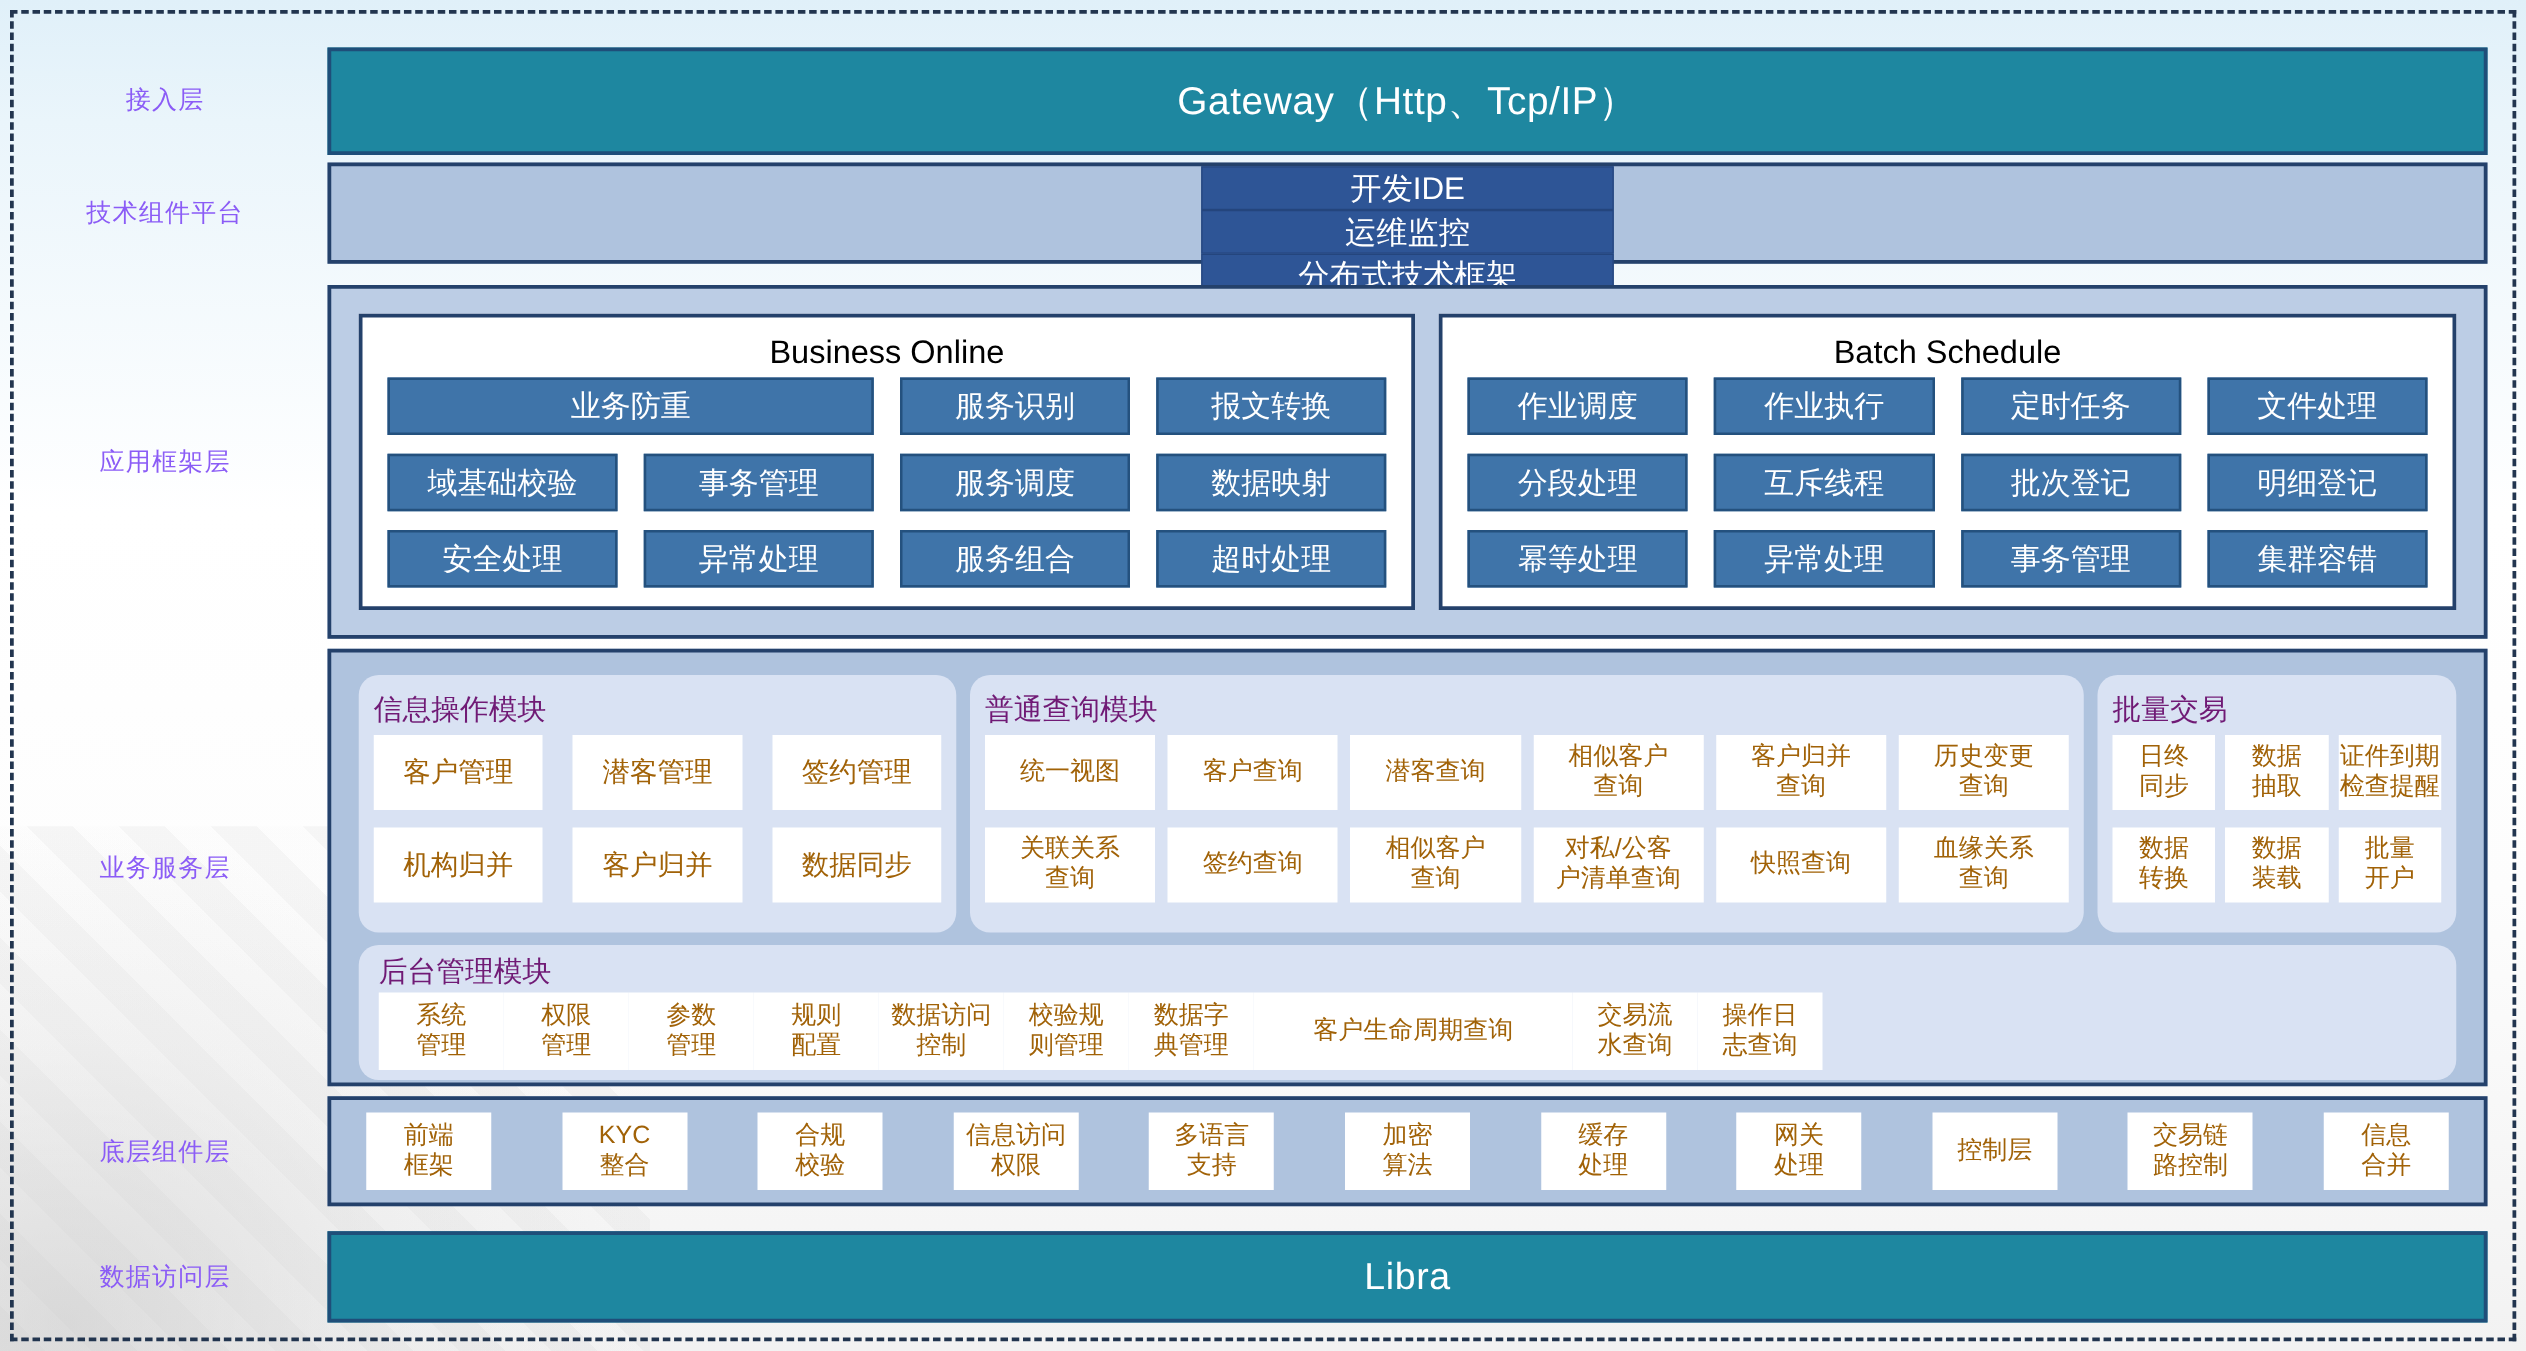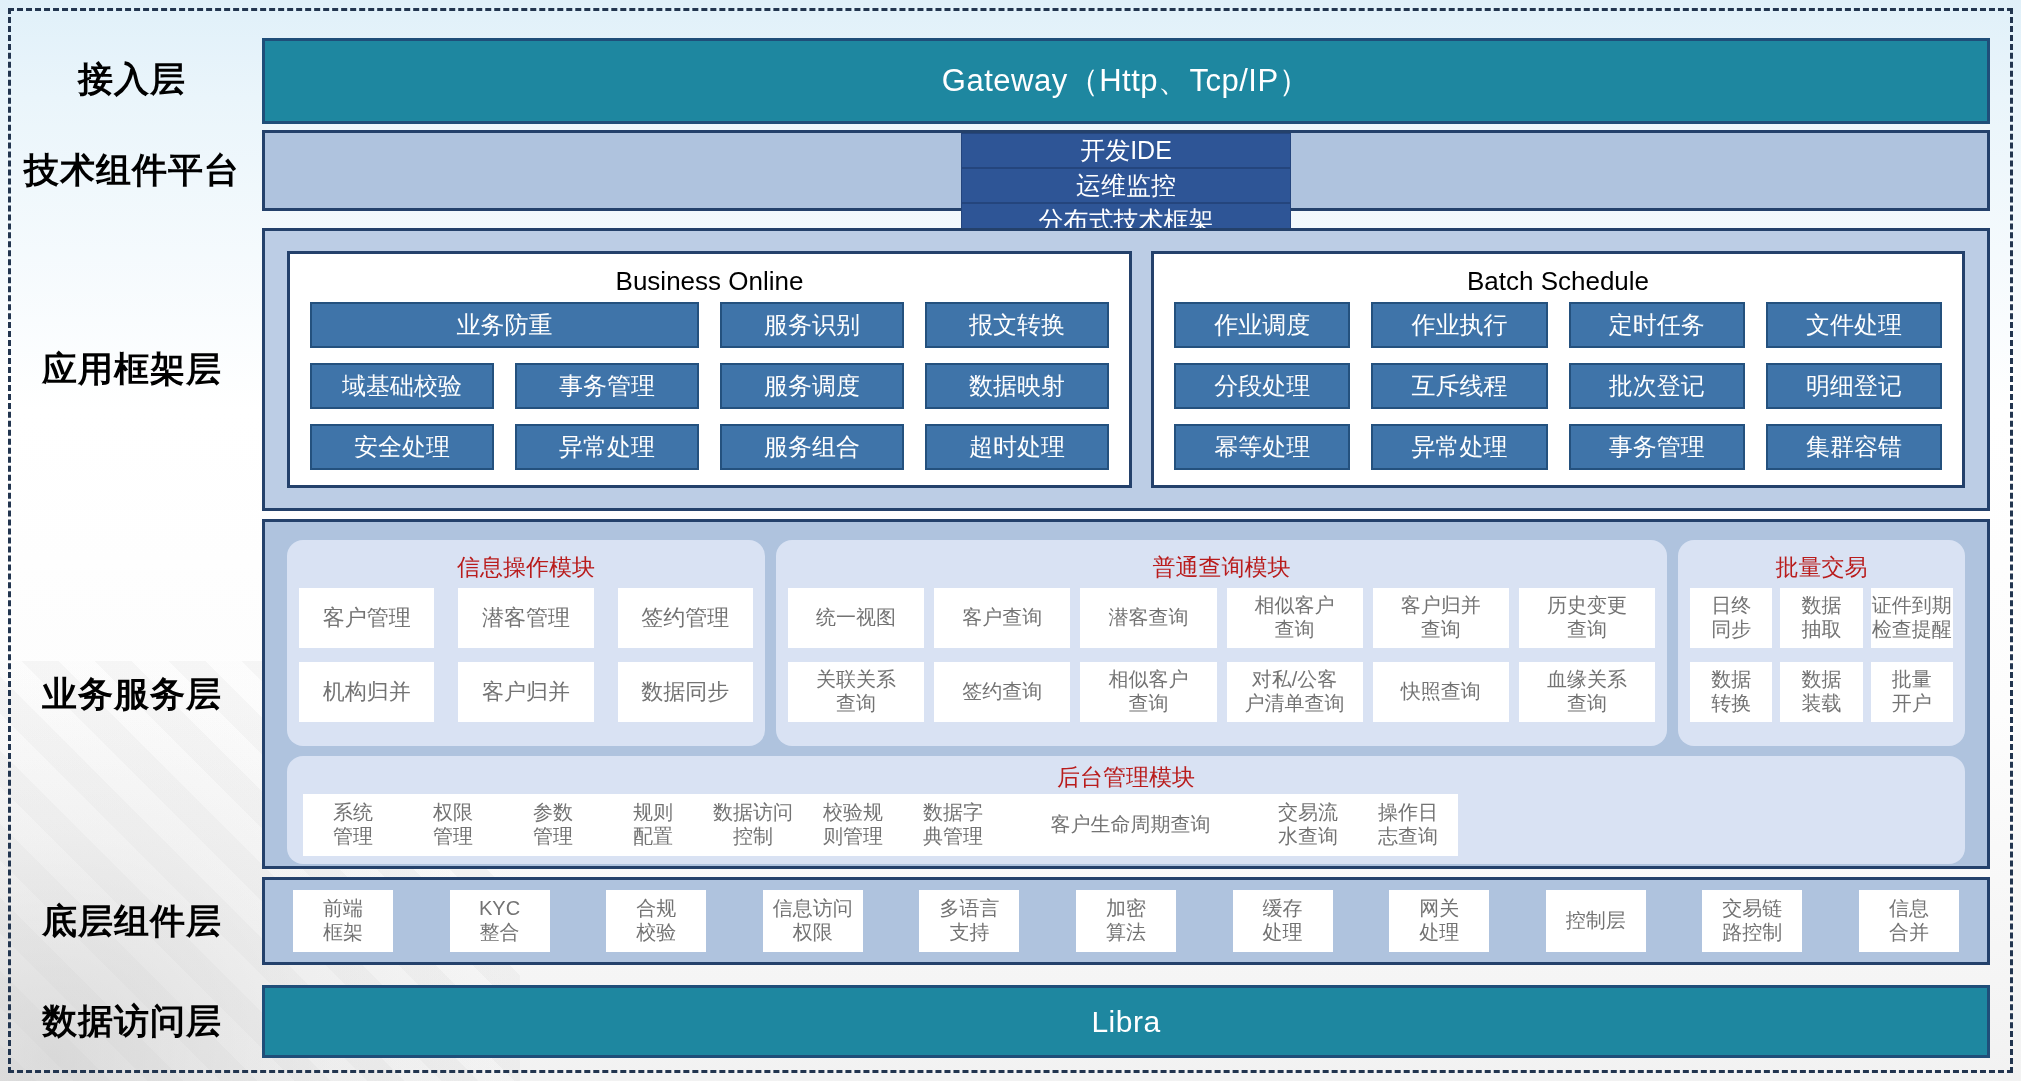--- a/index.html
+++ b/index.html
@@ -14,21 +14,21 @@
       radial-gradient(ellipse at 10% 95%,rgba(200,200,200,.55) 0%,rgba(220,220,220,.25) 40%,rgba(255,255,255,0) 70%),
       repeating-linear-gradient(45deg,rgba(210,210,210,.18) 0 26px,rgba(245,245,245,.18) 26px 52px);
     pointer-events:none;
   }
   .frame{
     position:absolute;left:8px;top:8px;right:8px;bottom:8px;
     border:3px dashed #22354f;pointer-events:none;
   }
   .layer-label{
     position:absolute;left:8px;width:248px;display:flex;align-items:center;justify-content:center;
-    font-size:35px;color:#000000;letter-spacing:1px;font-weight:bold;
+    font-size:20px;color:#8b5cf6;letter-spacing:1px;
   }
   .row{position:absolute;left:262px;width:1728px;box-sizing:border-box;}
   .teal-bar{
     background:#1e87a0;border:3px solid #1f4e79;
     display:flex;align-items:center;justify-content:center;
     color:#ffffff;font-size:31px;letter-spacing:.5px;
   }
   .container{
     background:#afc3de;border:3px solid #24416b;
   }
@@ -58,29 +58,29 @@
     height:46px;background:#3f74a9;border:2px solid #24517e;box-sizing:border-box;
     color:#fff;font-size:24px;display:flex;align-items:center;justify-content:center;
   }
   .span2{grid-column:span 2;}
   #row-biz{padding:18px 22px;}
   .biz-top{display:flex;gap:11px;height:206px;}
   .panel{
     background:#d9e2f3;border-radius:16px;box-sizing:border-box;
     padding:10px 12px 14px;display:flex;flex-direction:column;
   }
-  .panel-title{text-align:center;font-size:23px;color:#b91c1c;height:38px;line-height:34px;}
+  .panel-title{font-size:23px;color:#701a75;height:38px;line-height:34px;}
   .p-info{flex:0 0 478px;}
   .p-query{flex:1;}
   .p-batch{flex:0 0 287px;}
   .grid3{display:grid;grid-template-columns:repeat(3,1fr);gap:14px 24px;}
   .grid6{display:grid;grid-template-columns:repeat(6,1fr);gap:14px 10px;}
   .grid3s{display:grid;grid-template-columns:repeat(3,1fr);gap:14px 8px;}
   .wbox{
-    background:#ffffff;color:#737373;height:60px;
+    background:#ffffff;color:#a16207;height:60px;
     display:flex;align-items:center;justify-content:center;text-align:center;
     font-size:20px;line-height:1.18;white-space:pre-line;
   }
   .grid3 .wbox{font-size:22px;}
   .p-mgmt{margin-top:10px;height:108px;padding:4px 16px 8px;}
   .mgmt-row{display:flex;justify-content:flex-start;align-items:center;height:62px;}
   .mgmt-row .wbox{flex:0 0 100px;height:62px;}
   .mgmt-row .wbox.wide{flex:0 0 255px;}
   #row-comp{
     display:flex;justify-content:space-between;align-items:center;padding:0 28px;

